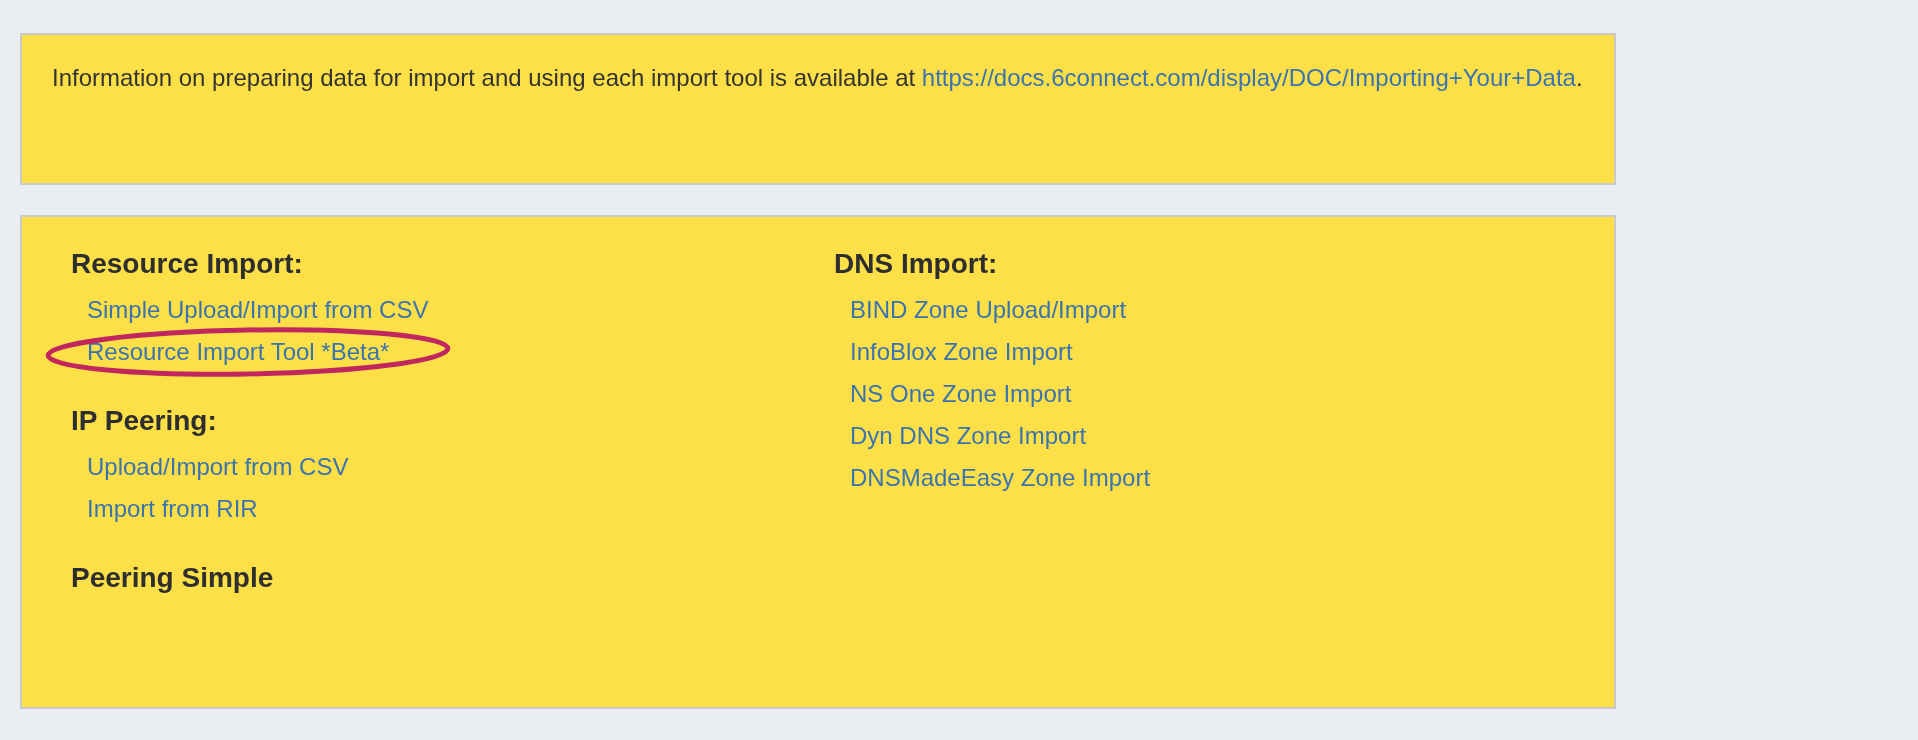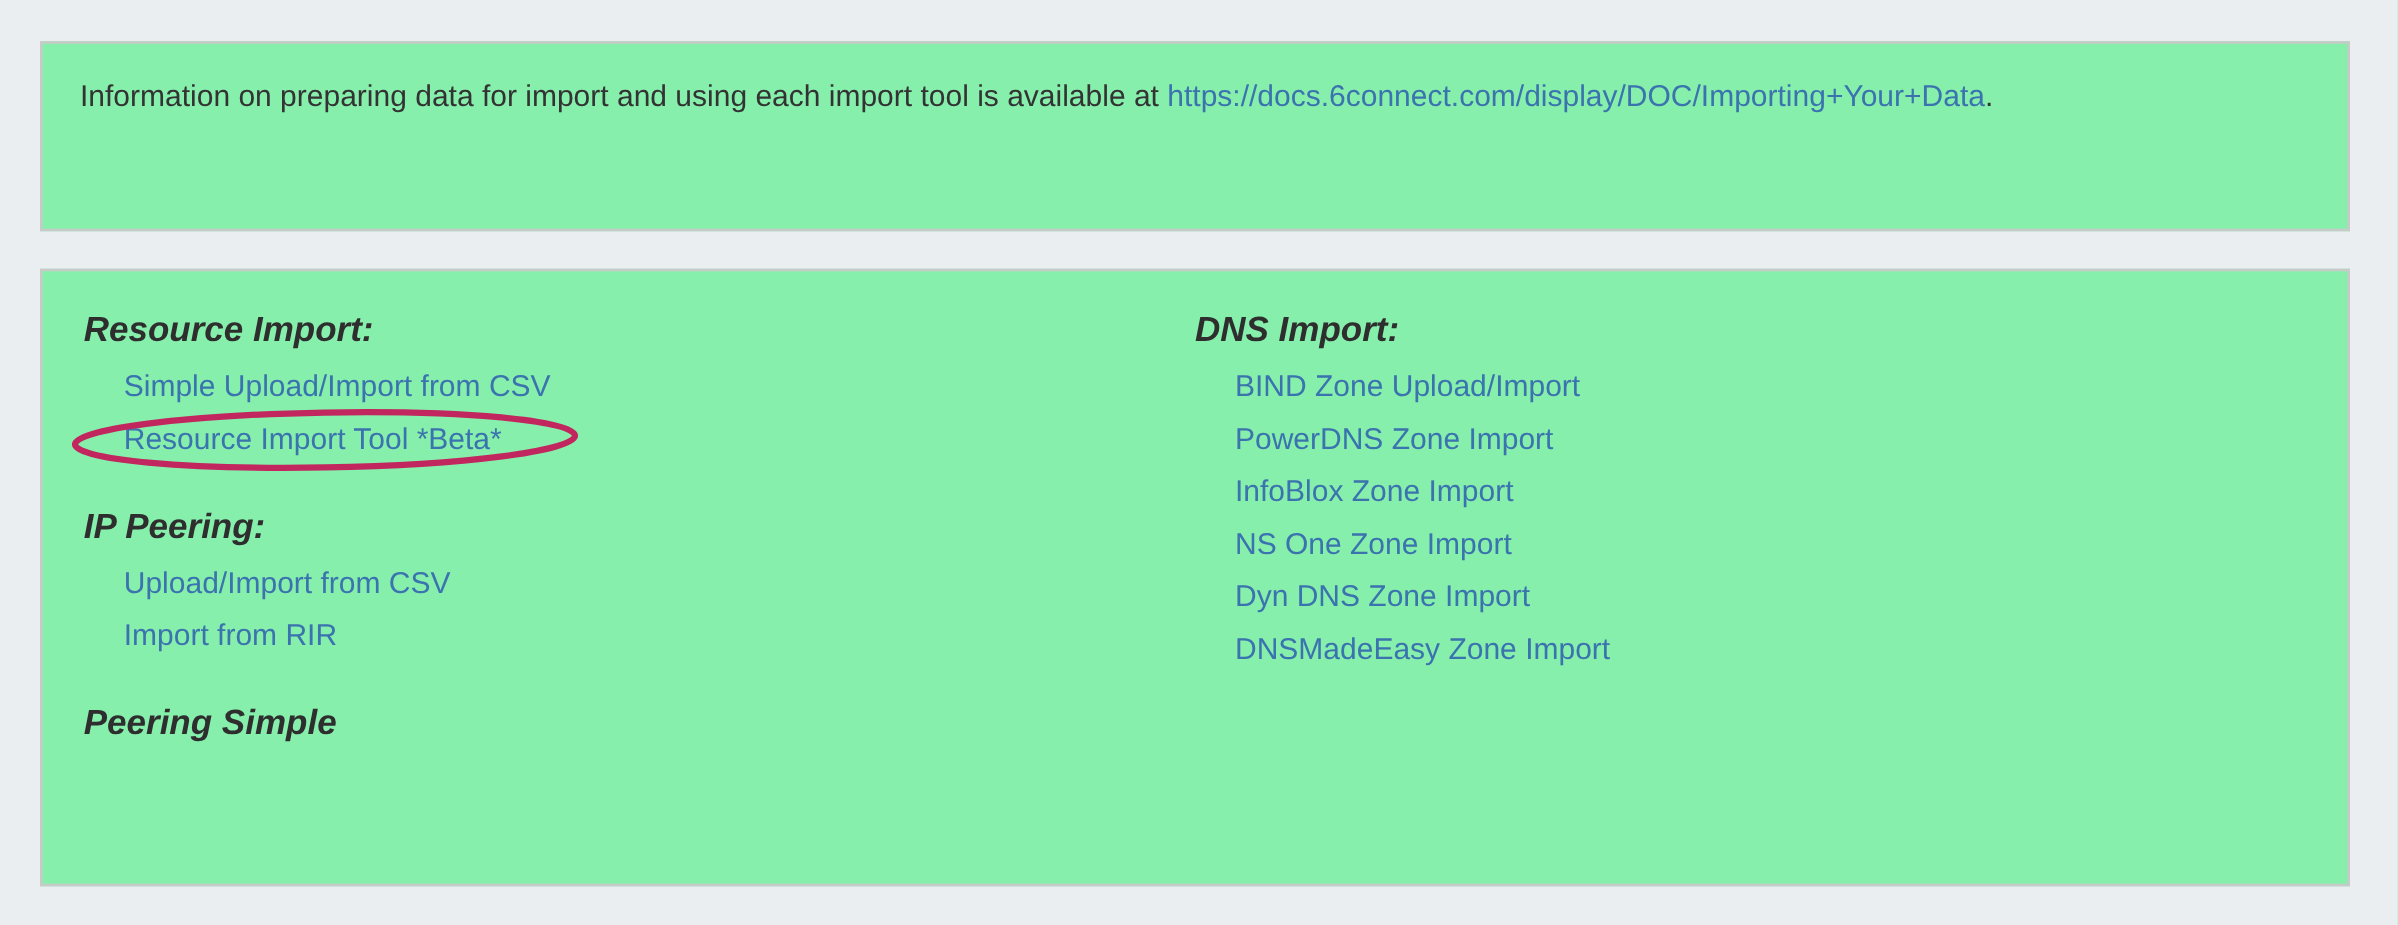--- a/index.html
+++ b/index.html
@@ -5,23 +5,23 @@
   * { margin: 0; padding: 0; box-sizing: border-box; }
   html, body {
     width: 1918px; height: 740px;
     background: #ebeef1;
     font-family: "Liberation Sans", sans-serif;
     color: #333333;
     overflow: hidden;
   }
   .panel {
     position: absolute;
-    left: 32px;
-    width: 1848px;
-    background: #86efac;
+    left: 20px;
+    width: 1596px;
+    background: #fde047;
     border: 2px solid #c9c9c9;
   }
   #info-panel {
     top: 33px;
     height: 152px;
     padding: 28px 30px;
     font-size: 24px;
     line-height: 30px;
   }
   #info-panel p + p { margin-top: 20px; }
@@ -35,22 +35,21 @@
     height: 494px;
     padding: 30px 33px;
   }
   .columns { display: flex; width: 100%; }
   .col { width: 50%; }
   .section h2 {
     font-size: 28px;
     line-height: 34px;
     font-weight: bold;
     color: #2e2e2e;
-    margin: 38px 0 14px 0;
-    font-style: italic;
+    margin: 38px 0 14px 16px;
   }
   .section:first-child h2 { margin-top: 0; }
   .link-row {
     position: relative;
     margin: 0 0 13px 0;
     padding-left: 32px;
     font-size: 24px;
     line-height: 29px;
   }
   .ellipse-annotation {
@@ -88,21 +87,20 @@
           <div class="link-row"><a class="link">Import from RIR</a></div>
         </div>
         <div class="section">
           <h2>Peering Simple</h2>
         </div>
       </div>
     <div class="col" id="right-col">
         <div class="section">
           <h2>DNS Import:</h2>
           <div class="link-row"><a class="link">BIND Zone Upload/Import</a></div>
-          <div class="link-row"><a class="link">PowerDNS Zone Import</a></div>
           <div class="link-row"><a class="link">InfoBlox Zone Import</a></div>
           <div class="link-row"><a class="link">NS One Zone Import</a></div>
           <div class="link-row"><a class="link">Dyn DNS Zone Import</a></div>
           <div class="link-row"><a class="link">DNSMadeEasy Zone Import</a></div>
         </div>
       </div>
   </div>
 </div>
 
 </body></html>

